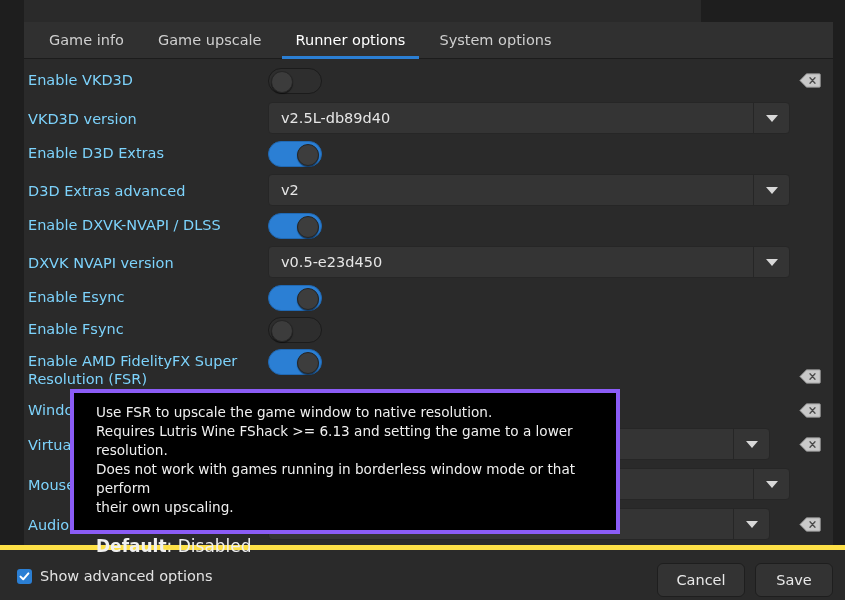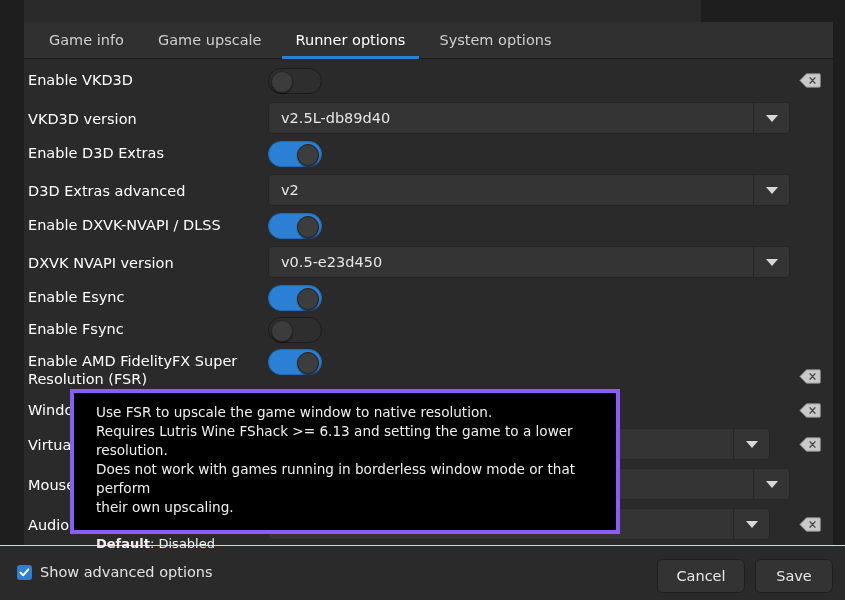--- a/index.html
+++ b/index.html
@@ -62,21 +62,21 @@
 
   .row {
     position: absolute;
     left: 0; width: 809px;
     display: flex; align-items: flex-start;
   }
   .label {
     position: absolute;
     left: 4px; width: 230px;
     font-size: 14.5px;
-    color: #ffffff;
+    color: #7dd3fc;
     line-height: 18px;
     white-space: pre-line;
   }
 
   
   .toggle {
     position: absolute;
     width: 54px; height: 26px;
     border-radius: 13px;
     background: #262626;
@@ -139,29 +139,29 @@
     border: 4px solid #8b5cf6;
     padding: 10px 22px 0 22px;
     z-index: 40;
   }
   .tooltip p {
     font-size: 13.6px;
     color: #f0f0f0;
     line-height: 19px;
     white-space: pre-line;
   }
-  .tooltip .tip-default { margin-top: 19px; font-size: 13px; color: #f0f0f0; }
+  .tooltip .tip-default { margin-top: 19px; font-size: 17px; color: #f0f0f0; }
   .tooltip .tip-default b { font-weight: bold; }
 
   
   .bottombar {
     position: absolute; left: 0; bottom: 0;
     width: 845px; height: 55px;
     background: #2a2a2a;
-    border-top: 1px solid #fde047;
+    border-top: 5px solid #fde047;
   }
   .showadv {
     position: absolute; left: 17px; top: 18px;
     display: flex; align-items: center; gap: 8px;
     cursor: pointer;
   }
   .cbox {
     width: 15px; height: 15px; border-radius: 3px;
     background: #2b7fd4;
     display: flex; align-items: center; justify-content: center;

